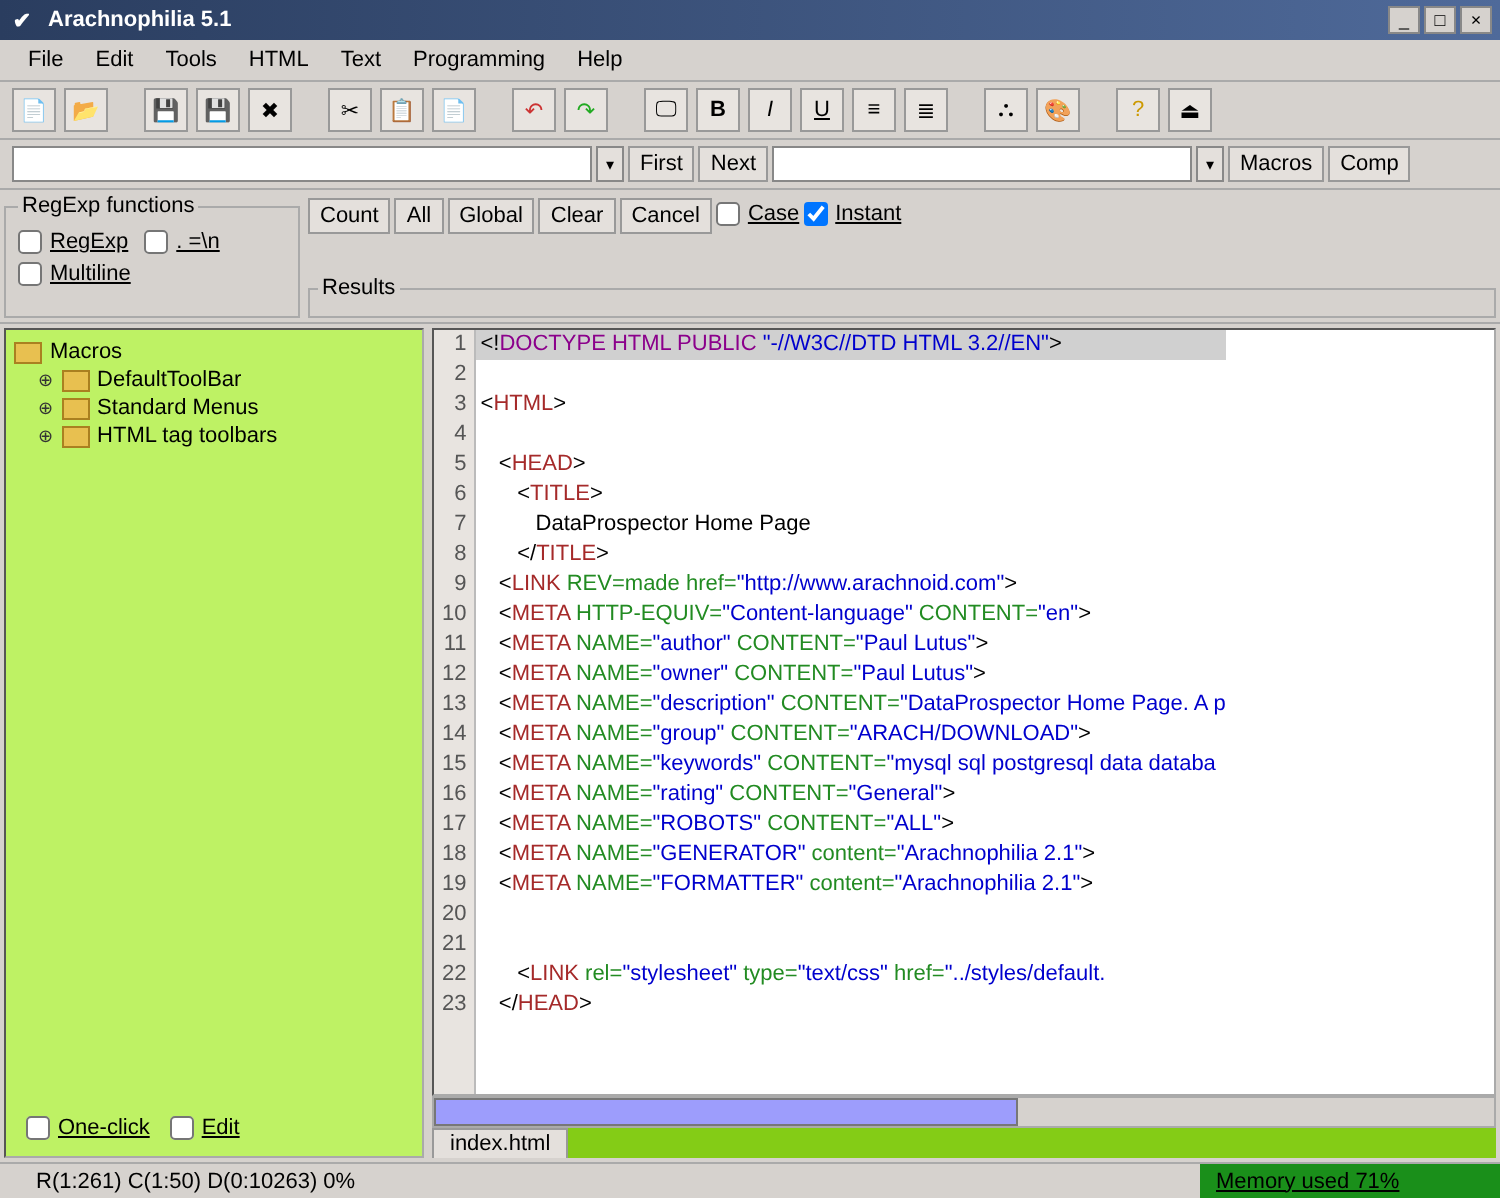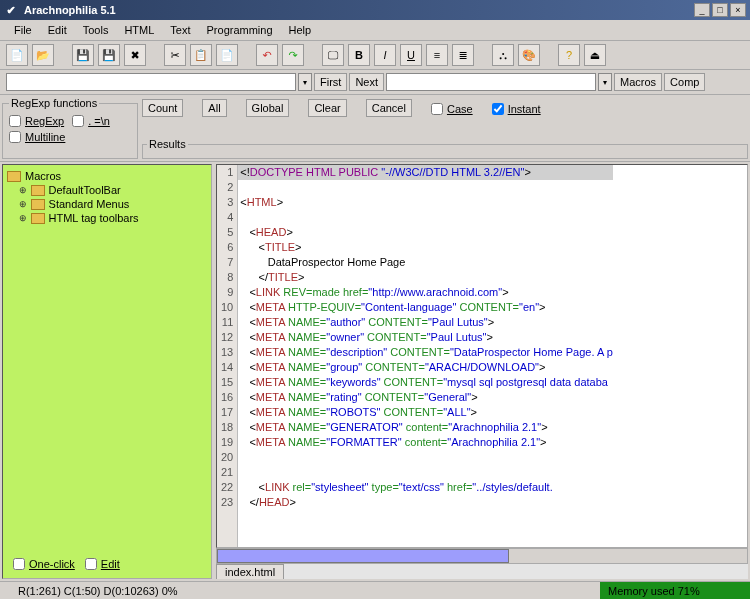--- a/index.html
+++ b/index.html
@@ -11,24 +11,24 @@
 .titlebar .winbtn { width: 16px; height: 14px; border: 1px solid #888; background: #d6d2ce; color: #000; display: flex; align-items: center; justify-content: center; font-size: 9px; cursor: pointer; }
 .menubar { display: flex; padding: 2px 6px; gap: 0px; border-bottom: 1px solid #aaa; }
 .menubar .menu { padding: 2px 8px; cursor: pointer; }
 .toolbar { display: flex; align-items: center; padding: 3px 6px; gap: 4px; border-bottom: 1px solid #aaa; }
 .tbtn { width: 22px; height: 22px; border: 1px solid #999; background: #e8e4e0; display: flex; align-items: center; justify-content: center; cursor: pointer; font-size: 11px; }
 .sep { width: 10px; }
 .searchbar { display: flex; align-items: center; padding: 3px 6px; gap: 2px; border-bottom: 1px solid #aaa; }
 .searchbar input[type="text"] { height: 18px; border: 1px solid #888; background: #fff; padding: 0 2px; }
 .sbtn { height: 18px; border: 1px solid #999; background: #e4e0dc; padding: 0 5px; cursor: pointer; display:flex;align-items:center; }
 .regrow { display: flex; border-bottom: 1px solid #aaa; }
-.regpanel { width: 136px; padding: 4px 6px; border: 1px solid #aaa; margin: 2px; }
+.regpanel { width: 148px; padding: 4px 6px; border: 1px solid #aaa; margin: 2px; }
 .regpanel legend, .results legend { font-size: 11px; padding: 0 2px; }
 .resultswrap { flex: 1; display: flex; flex-direction: column; margin: 2px; }
-.resultctrls { display: flex; gap: 19px; padding: 2px 0; align-items: flex-end; }
+.resultctrls { display: flex; gap: 2px; padding: 2px 0; align-items: flex-start; }
 .results { flex: 1; border: 1px solid #aaa; padding: 4px; margin-top: 19px; }
 .chk { display: flex; align-items: center; gap: 4px; margin: 2px 0; text-decoration: underline; }
 .chk input { width: 12px; height: 12px; }
 .mainarea { flex: 1; display: flex; min-height: 0; }
 .tree { width: 210px; border: 1px inset #aaa; margin: 2px; background: #bef264; padding: 4px; display:flex;flex-direction:column; }
 .tree-items{flex:1;}
 .treenode { display: flex; align-items: center; gap: 4px; padding: 1px 0; cursor: pointer; }
 .treechild { margin-left: 12px; }
 .foldericon { width: 14px; height: 11px; background: #e8c050; border: 1px solid #aa8020; }
 .handle{font-size:9px;color:#333;}
@@ -39,26 +39,26 @@
 .code { font-family: monospace; white-space: pre; overflow: hidden; }
 .code div { height: 15px; line-height: 15px; padding-left: 2px; }
 .hl{background:#d0d0d0;}
 .t-decl{color:#8b008b;}
 .t-tag{color:#a52a2a;}
 .t-attr{color:#228b22;}
 .t-str{color:#0000cd;}
 .t-txt{color:#000;}
 .hscroll{height:16px;background:#d6d2ce;border:1px solid #aaa;position:relative;}
 .hscroll .thumb{position:absolute;left:0;width:55%;height:100%;background:#9d9dfc;border:1px solid #777;}
-.tabs{display:flex;background:#e5e5e5;}
+.tabs{display:flex;background:#84cc16;}
 .tab{border:1px solid #999;border-bottom:none;padding:1px 8px;background:#e4e0dc;cursor:pointer;}
 .bottomchk{display:flex;gap:10px;padding:2px 6px;}
 .statusbar{display:flex;border-top:1px solid #aaa;height:18px;align-items:center;padding-left:12px;}
 .status-left{flex:1;padding:0 6px;}
-.status-right{background:#1a8f1a;color:#000;padding:0 8px;height:100%;display:flex;align-items:center;width:150px;}
+.status-right{background:#1a8f1a;color:#000;padding:0 8px;height:100%;display:flex;align-items:center;width:150px;text-decoration:underline;}
 .dropdown-arrow{width:14px;height:18px;border:1px solid #888;background:#e4e0dc;display:flex;align-items:center;justify-content:center;font-size:8px;cursor:pointer;}
 </style>
 </head>
 <body>
 
 <div class="titlebar">
   <span class="logo">✔</span>
   <span class="title">Arachnophilia 5.1</span>
   <div class="winbtns">
     <div class="winbtn">_</div>

